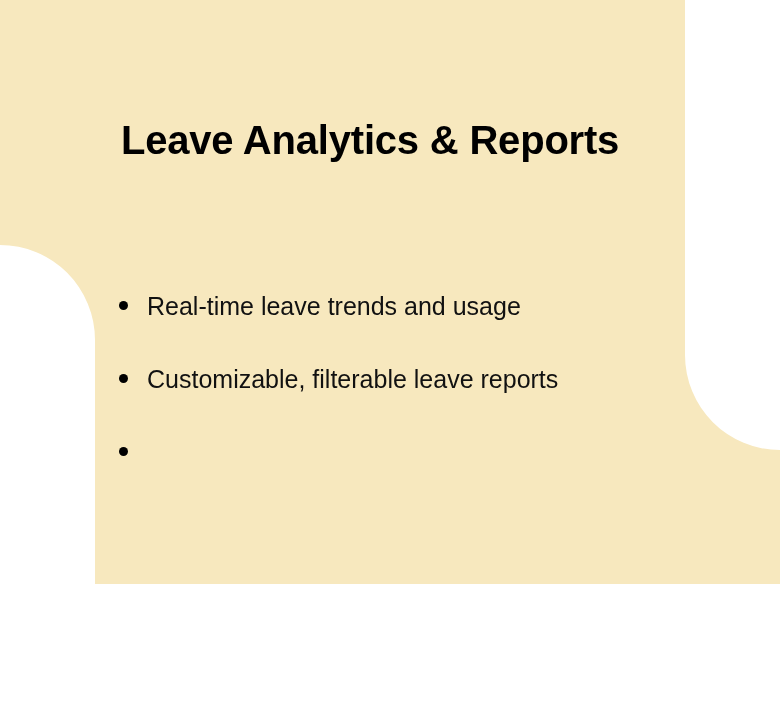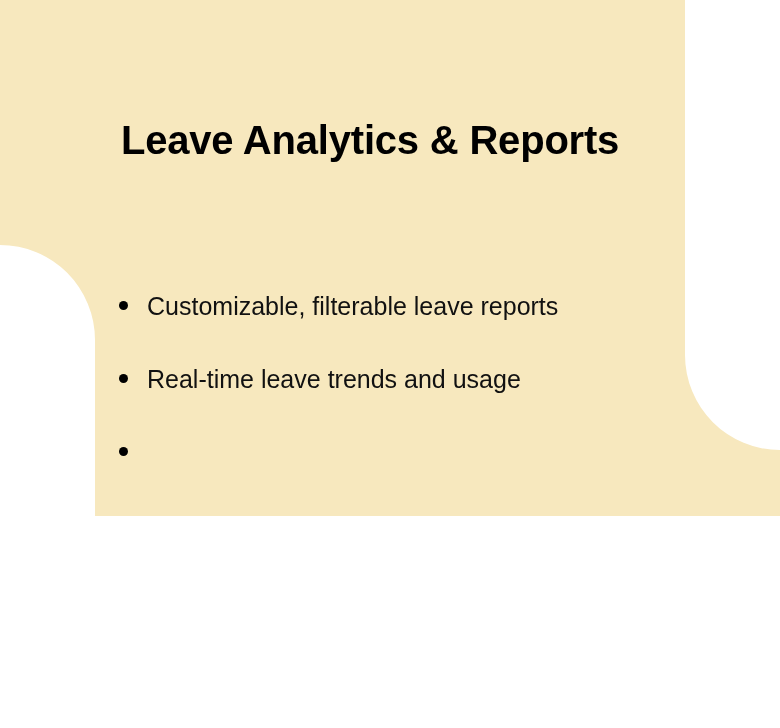--- a/index.html
+++ b/index.html
@@ -11,21 +11,21 @@
     width: 780px;
     height: 728px;
     background: #ffffff;
     font-family: "Liberation Sans", sans-serif;
     overflow: hidden;
   }
 
   #slide {
     position: relative;
     width: 780px;
-    height: 516px;
+    height: 584px;
     background: #ffffff;
     overflow: hidden;
   }
 
   
   #shape-layer {
     position: absolute;
     left: 0;
     top: 0;
     width: 780px;
@@ -107,26 +107,26 @@
   </svg>
 
   <div id="content">
 
     <h1 id="page-title">Leave Analytics &amp; Reports</h1>
 
     <ul id="feature-list">
 
       <li class="feature-item">
         <span class="bullet-dot"></span>
-        <span class="feature-text">Customizable, filterable leave reports</span>
+        <span class="feature-text">Real-time leave trends and usage</span>
       </li>
 
       <li class="feature-item">
         <span class="bullet-dot"></span>
-        <span class="feature-text">Real-time leave trends and usage</span>
+        <span class="feature-text">Customizable, filterable leave reports</span>
       </li>
 
       <li class="feature-item">
         <span class="bullet-dot"></span>
       </li>
 
     </ul>
 
   </div>
 </div>

